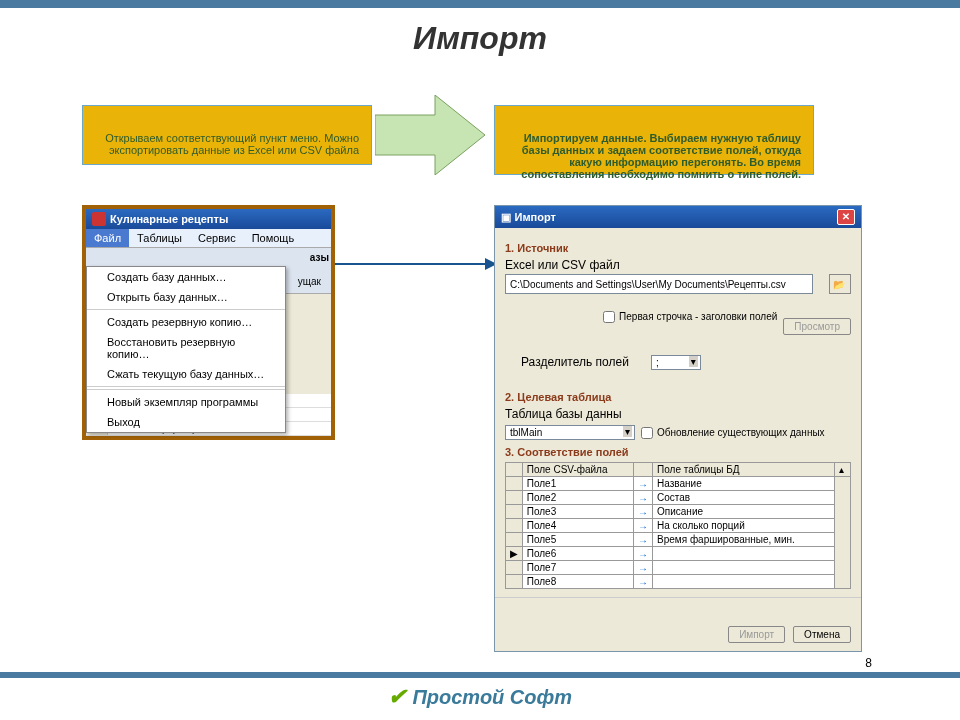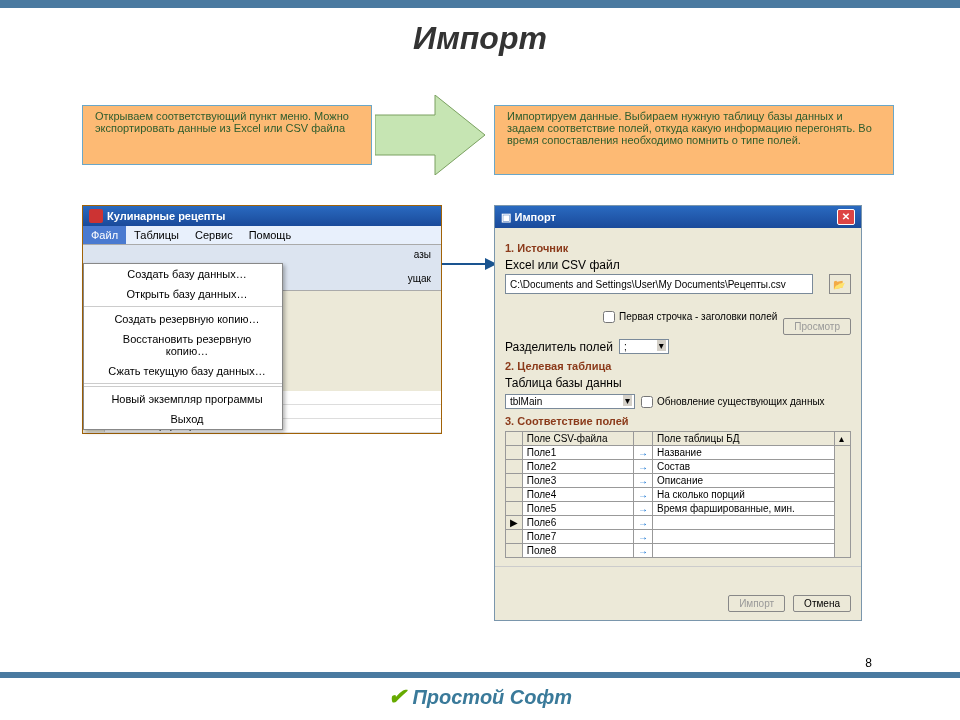--- a/index.html
+++ b/index.html
@@ -2,37 +2,37 @@
 <html><head>
 <meta charset="utf-8">
 <style>
   * { box-sizing: border-box; margin: 0; padding: 0; }
   body { font-family: Tahoma, Arial, sans-serif; width: 960px; height: 720px; background: #fff; position: relative; overflow: hidden; }
   
   .top-bar { height: 8px; background: #4a7aa0; }
   
   .page-title { text-align: center; font-size: 32px; font-weight: bold; color: #333; margin: 12px 0 18px; font-style: italic; }
   
-  .tip-box { border: 1px solid #6aa7c8; background: #fdba74; padding: 4px 12px; font-size: 11px; color: #2d5c2d; position: absolute; }
+  .tip-box { border: 1px solid #6aa7c8; background: #eab308; padding: 26px 12px; font-size: 11px; color: #2d5c2d; position: absolute; text-align: right; }
   .tip-left { left: 82px; top: 105px; width: 290px; height: 60px; }
-  .tip-right { left: 494px; top: 105px; width: 400px; height: 70px; }
+  .tip-right { left: 494px; top: 105px; width: 320px; height: 70px; font-weight: bold; }
   
   .arrow-big { position: absolute; left: 375px; top: 95px; }
   .arrow-line { position: absolute; left: 304px; top: 263px; width: 185px; height: 2px; background: #1a5490; }
   .arrow-line::after { content: ''; position: absolute; right: -8px; top: -5px; border-left: 12px solid #1a5490; border-top: 6px solid transparent; border-bottom: 6px solid transparent; }
   
   
-  .app1 { position: absolute; left: 82px; top: 205px; width: 360px; border: 1px solid #a16207; background: #ece9d8; font-size: 11px; }
+  .app1 { position: absolute; left: 82px; top: 205px; width: 253px; border: 4px solid #a16207; background: #ece9d8; font-size: 11px; }
   .app1-title { background: linear-gradient(to bottom, #2a6ac0, #1a4a9a); color: #fff; padding: 3px 6px; font-weight: bold; display: flex; align-items: center; gap: 4px; }
   .app1-title .icon { width: 14px; height: 14px; background: #c33; border-radius: 2px; display: inline-block; }
   .menubar { background: #e8f0fc; border-bottom: 1px solid #aaa; display: flex; }
   .menubar span { padding: 3px 8px; }
   .menubar .active { background: #4a7ad0; color: #fff; }
   .dropdown { position: absolute; left: 0; top: 37px; background: #fff; border: 1px solid #888; box-shadow: 2px 2px 4px rgba(0,0,0,0.3); width: 200px; z-index: 10; }
-  .dropdown div { padding: 4px 12px 4px 20px; font-size: 11px; border-bottom: 0; text-align: center; }
+  .dropdown div { padding: 4px 12px 4px 20px; font-size: 11px; border-bottom: 0; }
   .dropdown .sep { border-top: 1px solid #ccc; height: 1px; padding: 0; margin: 2px 0; }
   .dropdown .sel { background: #3060c0; color: #fff; }
   .toolbar-bg { height: 46px; background: #dce4f0; border-bottom: 1px solid #aaa; position: relative; }
   .toolbar-bg .t-btn { position: absolute; font-size: 10px; }
   .list-rows { background: #fff; }
   .list-rows .row { display: flex; border-bottom: 1px solid #ddd; }
   .list-rows .row .num { width: 22px; text-align: center; background: #ece9d8; border-right: 1px solid #ccc; font-size: 10px; padding: 1px 0; }
   .list-rows .row .txt { padding: 1px 4px; font-size: 10px; flex: 1; }
   
   
@@ -100,21 +100,21 @@
       <div>Создать резервную копию…</div>
       <div>Восстановить резервную копию…</div>
       <div>Сжать текущую базу данных…</div>
       <div class="sep"></div>
       <div class="sep"></div>
       <div>Новый экземпляр программы</div>
       <div>Выход</div>
     </div>
   </div>
   <div class="toolbar-bg">
-    <span class="t-btn" style="right:10px; top:4px;">азы</span>
+    <span class="t-btn" style="right:2px; top:4px;font-weight:bold;">азы</span>
     <span class="t-btn" style="right:10px; top:28px;">ущак</span>
   </div>
   <div style="height:100px;"></div>
   <div class="list-rows">
     <div class="row">
         <span class="num">5</span>
         <span class="txt">Бифштекс рубленый</span>
       </div>
     <div class="row">
         <span class="num">6</span>
@@ -140,21 +140,21 @@
       <button class="file-btn">📂</button>
     </div>
     <div class="inline-row" style="justify-content:flex-end;">
       <label class="chk">
           <input type="checkbox" style="">
           <span>Первая строчка - заголовки полей</span>
         </label>
       <button class="btn disabled">Просмотр</button>
     </div>
     <div class="inline-row">
-      <span class="lbl" style="margin:0;">Разделитель полей</span>
+      <span class="lbl" style="margin:16px;">Разделитель полей</span>
       <span class="select" style="width:50px;">;</span>
     </div>
 
     <div class="section-h">2. Целевая таблица</div>
     <span class="lbl">Таблица базы данны</span>
     <div class="inline-row">
       <span class="select" style="width:130px;">tblMain</span>
       <label class="chk">
           <input type="checkbox" style="">
           <span>Обновление существующих данных</span>

